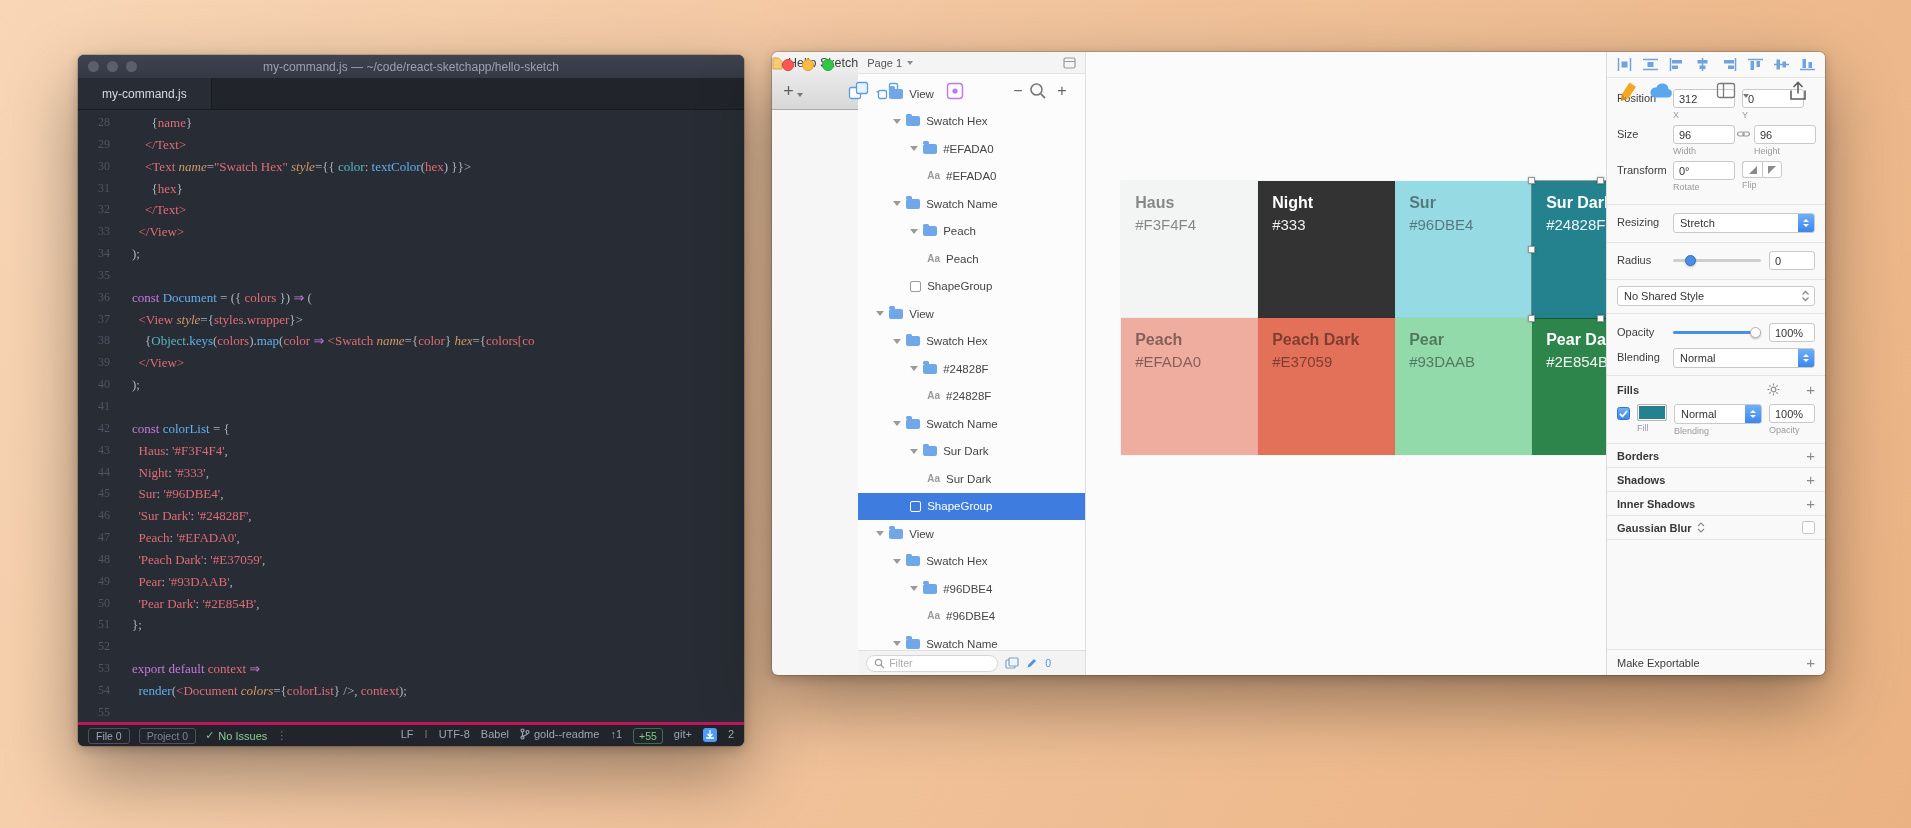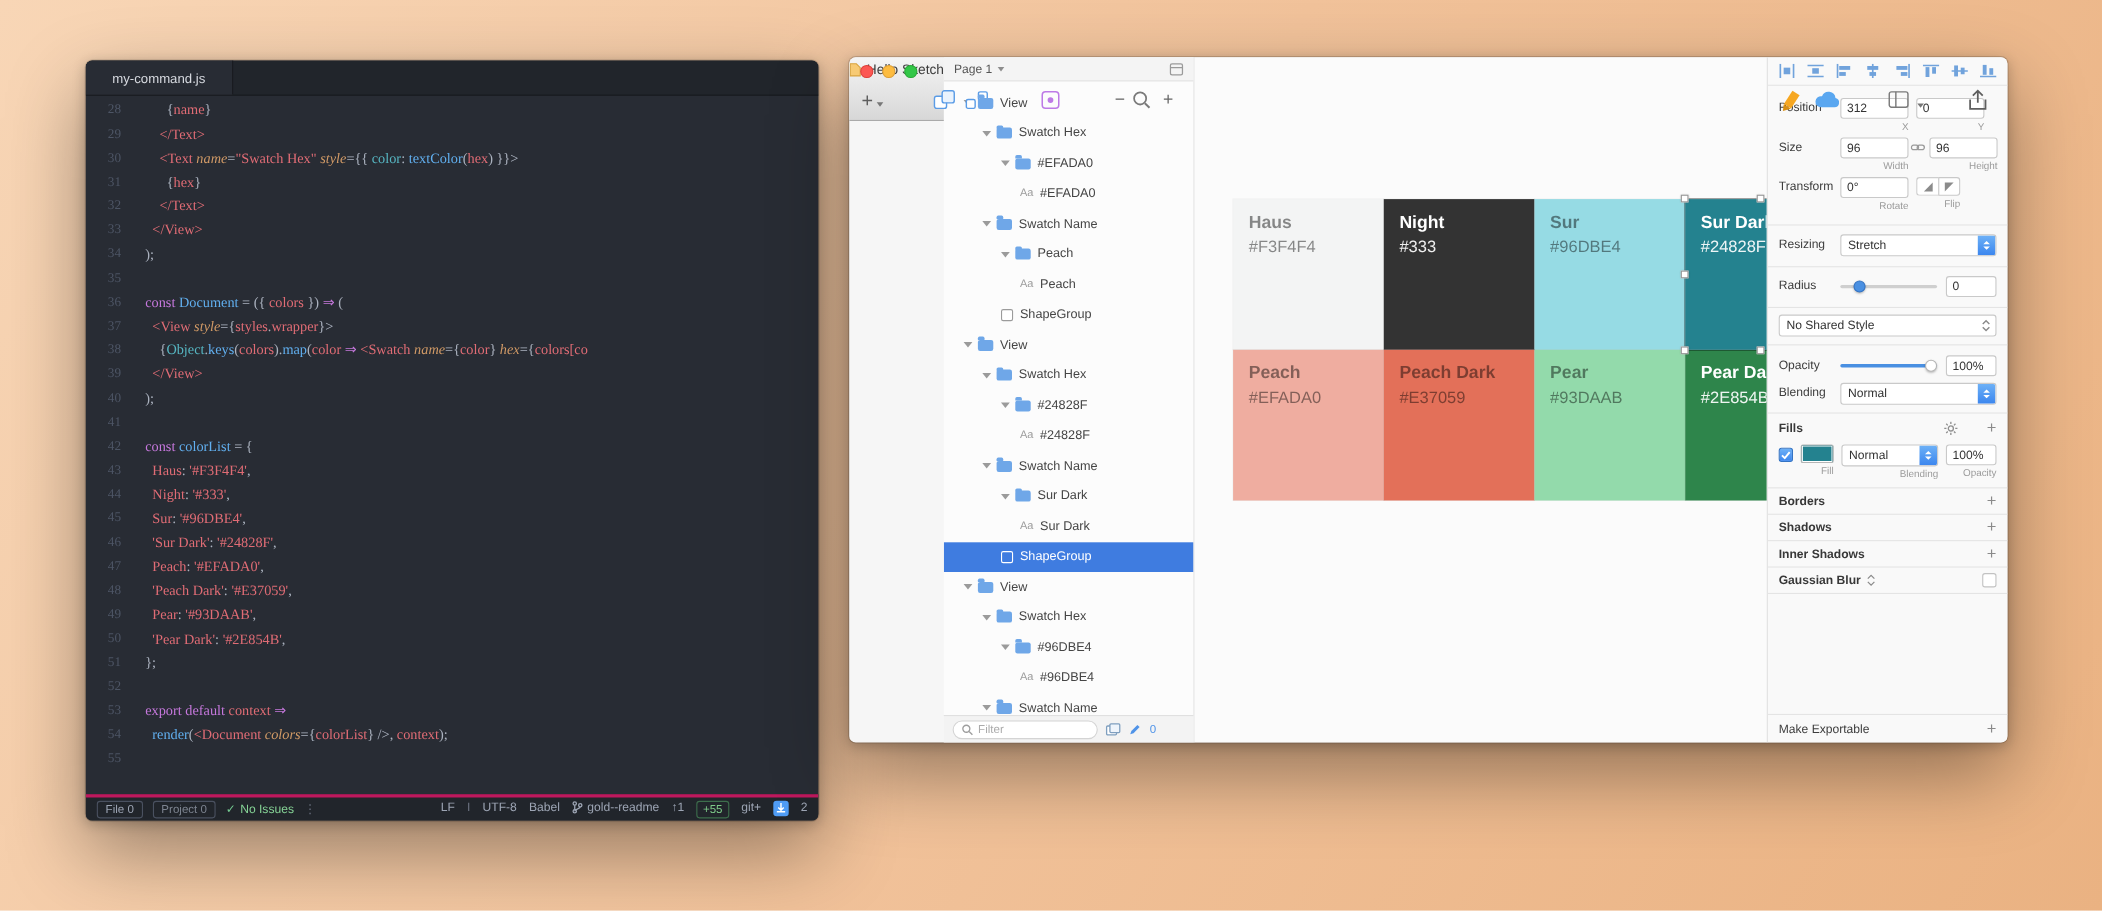--- a/index.html
+++ b/index.html
@@ -59,21 +59,21 @@
   .page-bar{height:22px;background:#f4f4f4;border-bottom:1px solid #e3e3e3;display:flex;align-items:center;padding:0 9px;font-size:11px;color:#555;flex-shrink:0}
   .caret-dn{width:0;height:0;border-left:3.5px solid transparent;border-right:3.5px solid transparent;border-top:4px solid #8d8d8d;margin-left:5px}
   .page-ic{margin-left:auto;display:flex}
   .tree{flex:1;overflow:hidden;padding-top:6px}
   .tree-row{height:27.5px;display:flex;align-items:center;font-size:11.5px;color:#454545}
   .tree-row.selected{background:#3f7ce0;color:#fff}
   .disc{width:0;height:0;border-left:4.5px solid transparent;border-right:4.5px solid transparent;border-top:5.5px solid #9b9b9b;margin-right:5px;flex-shrink:0}
   .layer-ic{flex-shrink:0}
   .layer-ic.folder{width:14px;height:10px;background:#6fa7e8;border-radius:2px;position:relative;margin-right:6px}
   .layer-ic.folder::before{content:"";position:absolute;top:-2.5px;left:0;width:6px;height:3px;background:#6fa7e8;border-radius:1.5px 1.5px 0 0}
-  .layer-ic.text{font-size:10px;font-weight:normal;color:#9b9b9b;margin-right:6px;line-height:1}
+  .layer-ic.text{font-size:10px;font-weight:bold;color:#9b9b9b;margin-right:6px;line-height:1}
   .layer-ic.shape{width:11px;height:11px;border:1.2px solid #9b9b9b;border-radius:2px;margin-right:6px;background:#fff}
   .selected .layer-ic.shape{border-color:#fff;background:transparent}
   .filter-bar{height:25px;border-top:1px solid #e0e0e0;background:#f3f3f3;display:flex;align-items:center;padding:0 8px;gap:7px;flex-shrink:0}
   .filter-input{width:132px;height:17px;background:#fff;border:1px solid #d4d4d4;border-radius:9px;display:flex;align-items:center;padding:0 7px;gap:4px}
   .filter-input .ph{font-size:10.5px;color:#ababab}
   .fb-count{font-size:10.5px;color:#4f93e8}
 
   
   .sk-canvas{flex:1;position:relative;background:#fbfbfb;overflow:hidden;min-width:0}
   .swatch-grid{position:absolute;left:35px;top:129px;display:grid;grid-template-columns:repeat(4,137px);grid-auto-rows:137px}
@@ -89,21 +89,21 @@
   .h-e{right:-4px;top:calc(50% - 3.5px)}.h-se{right:-4px;bottom:-4px}.h-s{left:calc(50% - 3.5px);bottom:-4px}
   .h-sw{left:-4px;bottom:-4px}.h-w{left:-4px;top:calc(50% - 3.5px)}
 
   
   .sk-inspector{width:219px;background:#f9f9f9;border-left:1px solid #dcdcdc;display:flex;flex-direction:column;font-size:11px;color:#3d3d3d;flex-shrink:0}
   .insp-align{height:26px;display:flex;align-items:center;justify-content:space-between;padding:0 10px;border-bottom:1px solid #e4e4e4;flex-shrink:0}
   .insp-align span{display:flex}
   .insp-section{padding:6px 10px 7px;border-bottom:1px solid #e4e4e4;flex-shrink:0}
   .prop-row{display:flex;align-items:flex-start;margin:5px 0}
   .insp-label{width:56px;flex-shrink:0;padding-top:3px}
-  .fgroup{display:inline-flex;flex-direction:column;align-items:flex-end;margin-right:7px}
+  .fgroup{display:inline-flex;flex-direction:column;align-items:flex-start;margin-right:7px}
   .fgroup.grow{flex:1}
   .field{width:62px;height:19px;background:#fff;border:1px solid #c9c9c9;border-radius:3px;display:flex;align-items:center;padding:0 5px;font-size:11px;color:#333}
   .field.small{width:46px}
   .sub{font-size:9px;color:#9b9b9b;margin-top:2px;text-align:center}
   .linkic{padding-top:4px;margin-right:2px}
   .flip{display:flex}
   .flipbox{width:20px;height:17px;background:#fff;border:1px solid #c9c9c9;display:flex;align-items:center;justify-content:center}
   .flipbox:first-child{border-radius:3px 0 0 3px;border-right:none}
   .flipbox:last-child{border-radius:0 3px 3px 0}
   .popup{height:20px;background:#fff;border:1px solid #c9c9c9;border-radius:3px;display:flex;align-items:center;padding-left:6px;font-size:11px;color:#333;position:relative;overflow:hidden}
@@ -133,20 +133,26 @@
   .insp-spacer{flex:1}
   .list-head.bottom{border-top:1px solid #e4e4e4;border-bottom:none;height:26px}
   .exp-label{font-size:11px;color:#3d3d3d}
 </style>
 </head>
 <body>
 
 <div class="stage">
 
   <div class="window atom">
+    <div class="atom-titlebar">
+      <span class="tl"></span>
+      <span class="tl"></span>
+      <span class="tl"></span>
+      <div class="atom-title">my-command.js — ~/code/react-sketchapp/hello-sketch</div>
+    </div>
     <div class="atom-tabs">
       <div class="atom-tab">my-command.js</div>
     </div>
     <div class="editor">
       <div class="gutter">
           <div>28</div>
           <div>29</div>
           <div>30</div>
           <div>31</div>
           <div>32</div>

